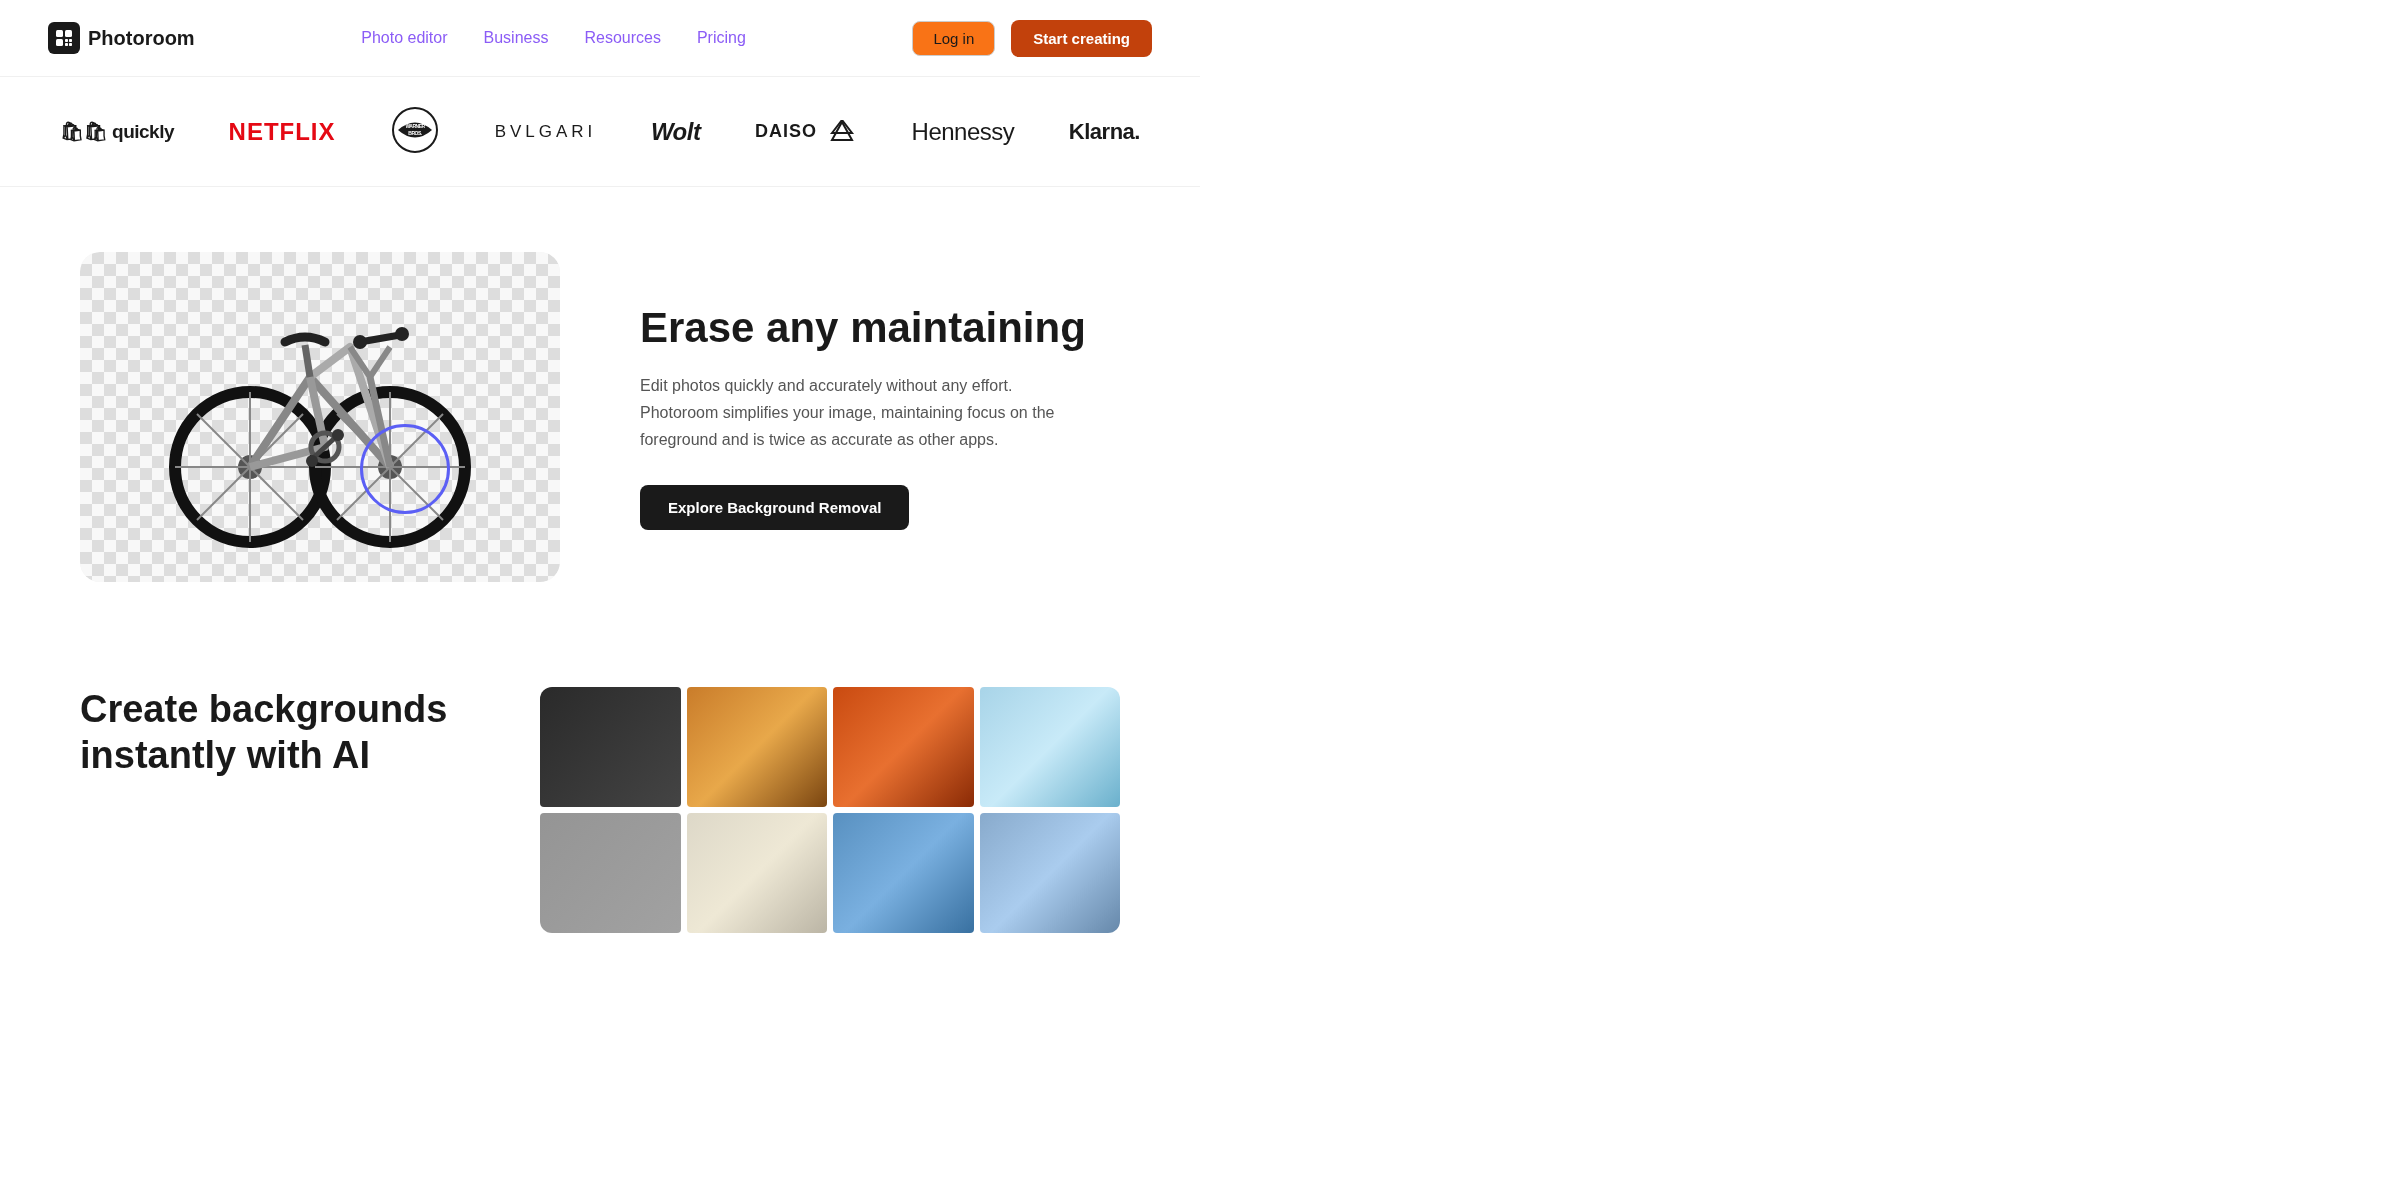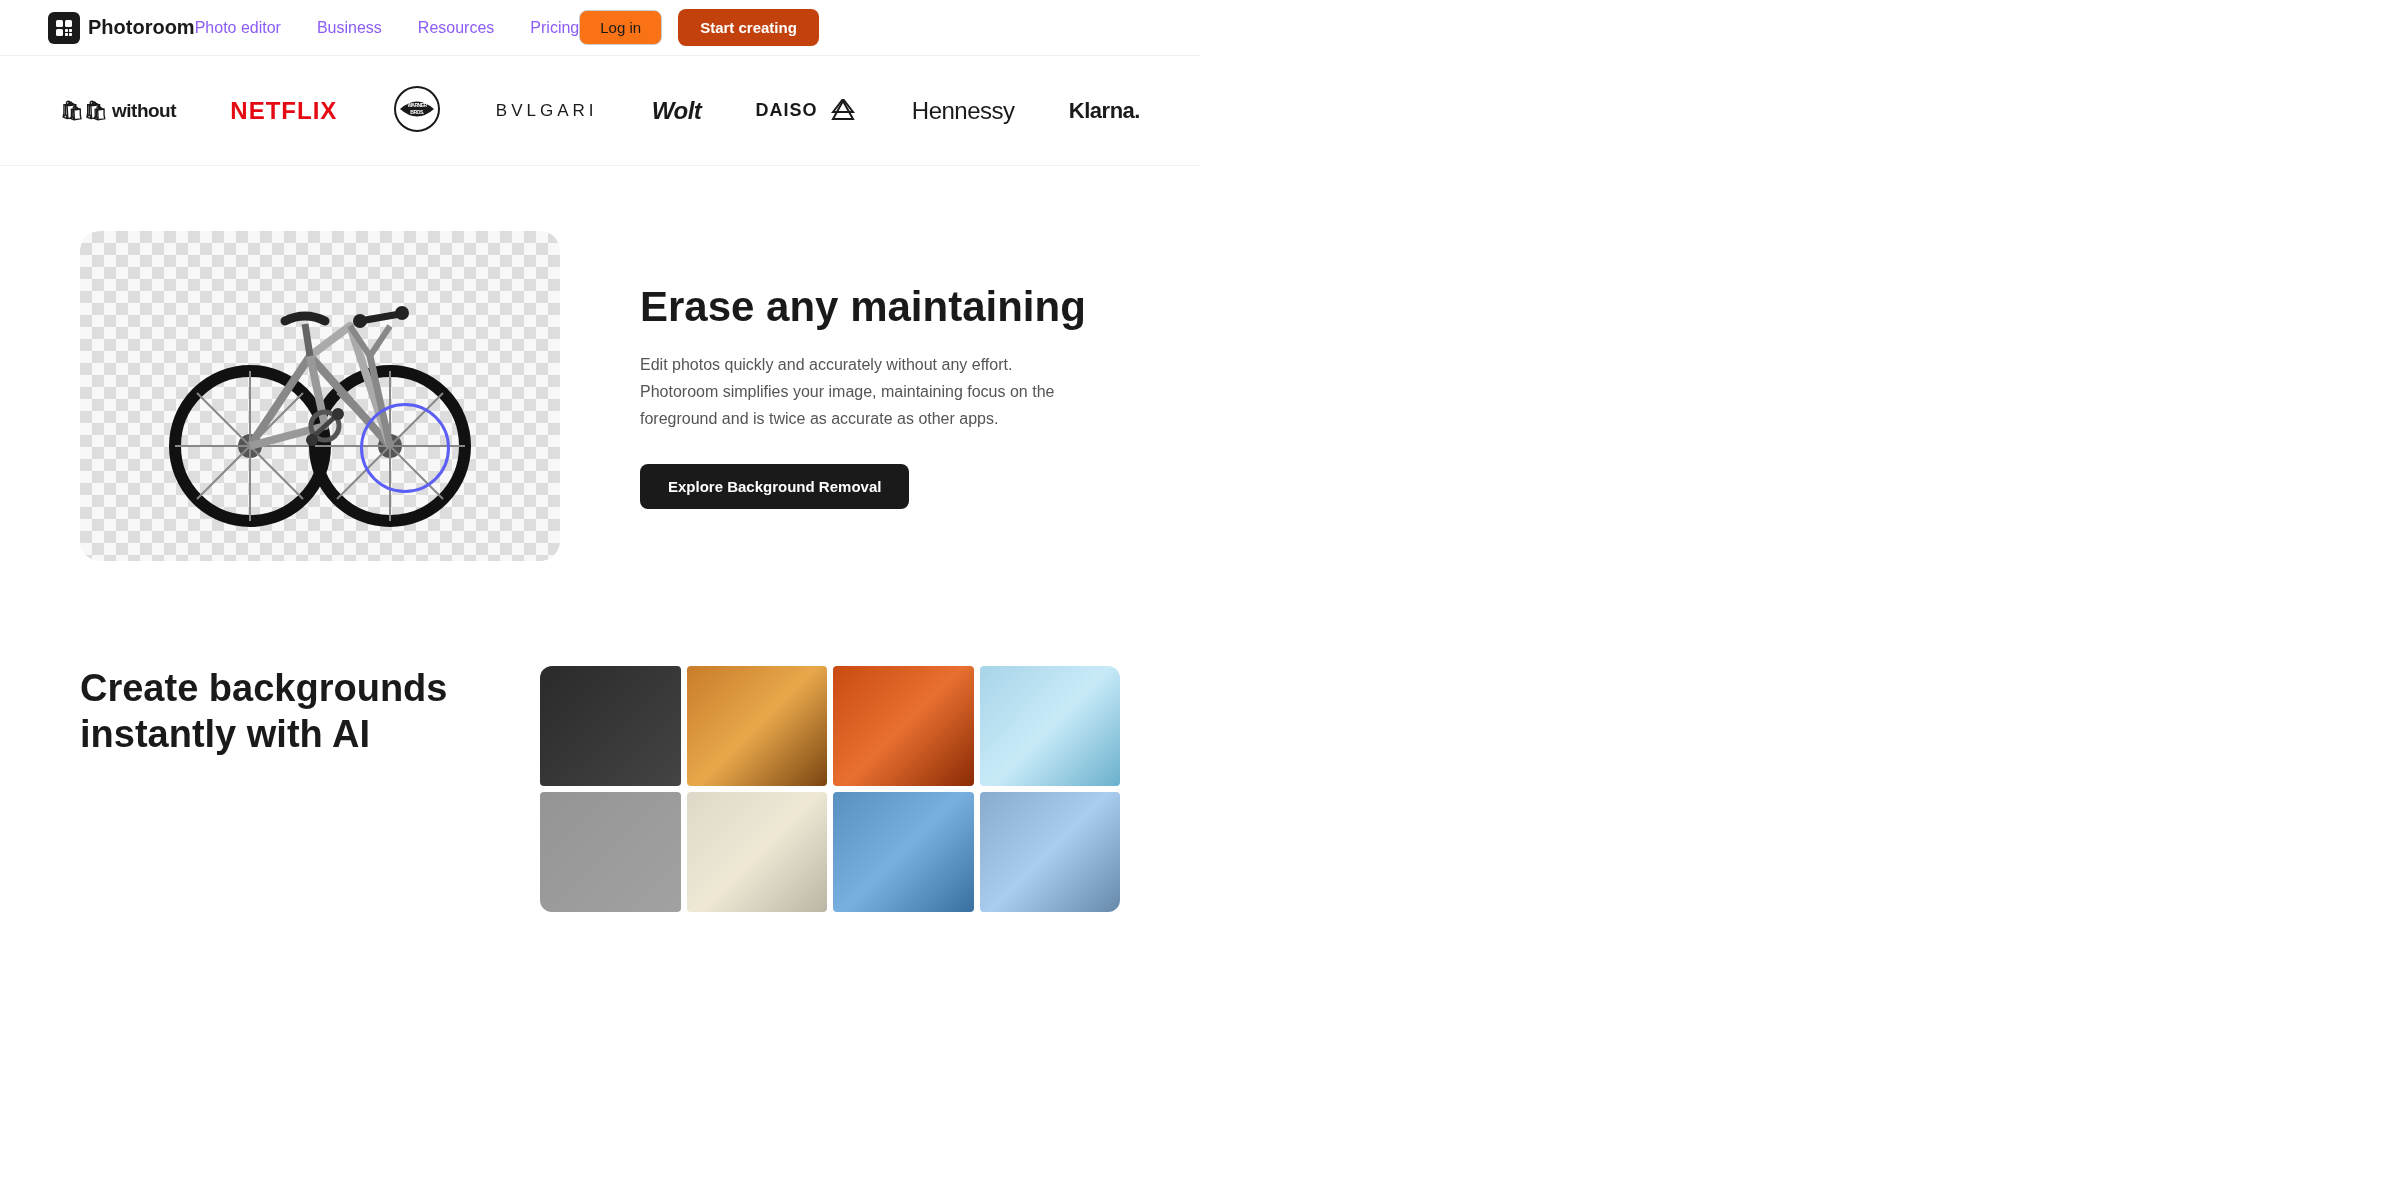--- a/index.html
+++ b/index.html
@@ -8,23 +8,23 @@
       background: #ffffff;
       color: #1a1a1a;
       width: 1200px;
       overflow-x: hidden;
     }
 
     
     nav {
       display: flex;
       align-items: center;
-      justify-content: flex-start;
+      justify-content: space-between;
       padding: 0 48px;
-      height: 56px;
+      height: 77px;
       border-bottom: 1px solid #f0f0f0;
       position: sticky;
       top: 0;
       background: #fff;
       z-index: 100;
     }
     .nav-logo {
       display: flex;
       align-items: center;
       gap: 8px;
@@ -255,21 +255,21 @@
   </ul>
 
   <div class="nav-actions">
     <button class="btn-login">Log in</button>
     <button class="btn-start">Start creating</button>
   </div>
 </nav>
 
 <div class="logos-bar">
   <div class="logo-item shopify">
-    <span>🛍</span><span>🛍 without</span>
+    <span>🛍</span><span>🛍 quickly</span>
   </div>
   <div class="logo-item netflix">NETFLIX</div>
   <div class="logo-item warnerbros">
     <svg width="50" height="50" viewBox="0 0 50 50">
       <ellipse cx="25" cy="25" rx="22" ry="22" fill="none" stroke="#1a1a1a" stroke-width="2"></ellipse>
       <path d="M8 25 Q25 10 42 25 Q25 40 8 25Z" fill="#1a1a1a"></path>
       <text x="25" y="23" text-anchor="middle" fill="white" font-size="5" font-weight="bold">WARNER</text>
       <text x="25" y="30" text-anchor="middle" fill="white" font-size="5" font-weight="bold">BROS.</text>
     </svg>
   </div>

